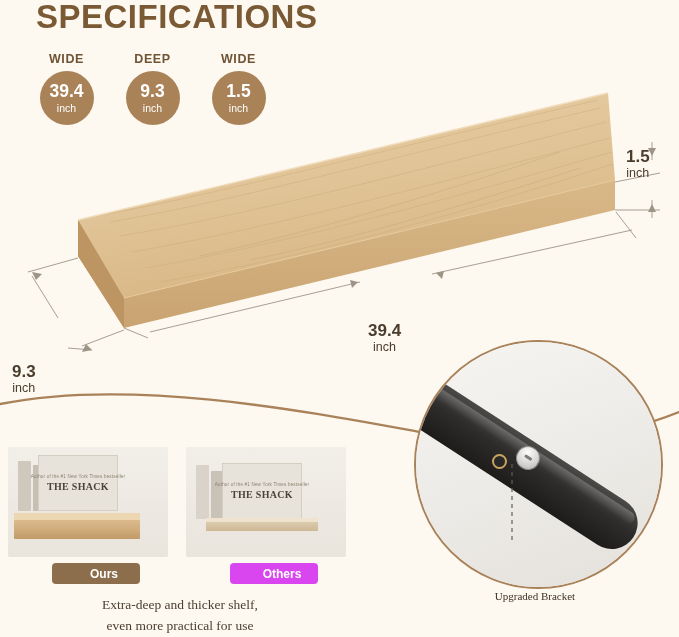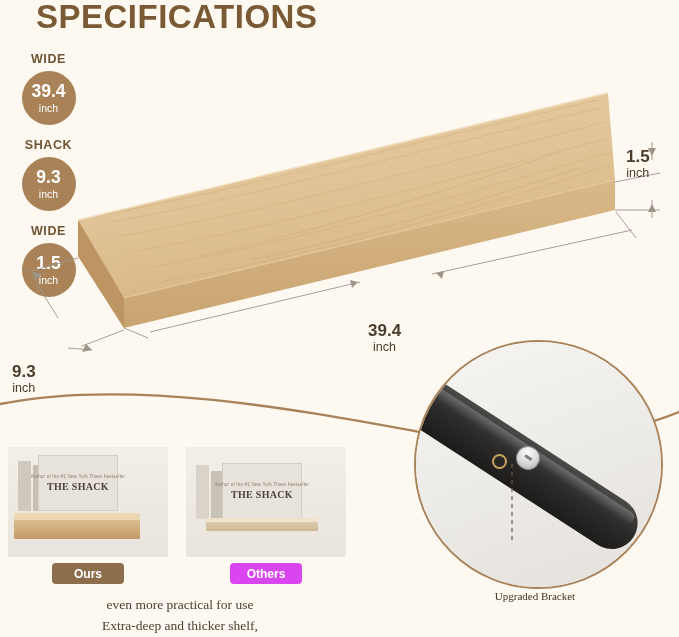--- a/index.html
+++ b/index.html
@@ -24,25 +24,24 @@
     font-size: 33px;
     font-weight: bold;
     letter-spacing: 0.5px;
     color: #7a5a34;
     font-family: "Liberation Sans", sans-serif;
   }
 
   
   .spec-group {
     position: absolute;
-    left: 16px;
+    left: 34px;
     top: 52px;
     display: flex;
-    gap: 13px;
-    flex-direction: column;
+    gap: 21px;
   }
   .spec-item {
     width: 65px;
     display: flex;
     flex-direction: column;
     align-items: center;
   }
   .spec-label {
     font-size: 12.5px;
     font-weight: bold;
@@ -211,20 +210,21 @@
     top: 116px;
     width: 72px;
     height: 21px;
     border-radius: 4px;
     color: #fff;
     font-size: 12px;
     font-weight: bold;
     display: flex;
     align-items: center;
     justify-content: center;
+    padding-left: 16px;
   }
   .tag.ours { left: 52px; background: #8c6d4c; }
   .tag.others { left: 230px; background: #d946ef; }
 
   .caption {
     position: absolute;
     top: 148px;
     left: 0;
     width: 360px;
     text-align: center;
@@ -322,21 +322,21 @@
 
   <div class="spec-item">
     <div class="spec-label">WIDE</div>
     <div class="spec-circle">
       <span class="spec-value">39.4</span>
       <span class="spec-unit">inch</span>
     </div>
   </div>
 
   <div class="spec-item">
-    <div class="spec-label">SHACK</div>
+    <div class="spec-label">DEEP</div>
     <div class="spec-circle">
       <span class="spec-value">9.3</span>
       <span class="spec-unit">inch</span>
     </div>
   </div>
 
   <div class="spec-item">
     <div class="spec-label">WIDE</div>
     <div class="spec-circle">
       <span class="spec-value">1.5</span>
@@ -465,22 +465,22 @@
       <div class="bt">Author of the #1 New York Times bestseller</div>
       <div class="bm">THE SHACK</div>
     </div>
     <div class="shelf-others"></div>
   </div>
 
   <div class="tag ours">Ours</div>
   <div class="tag others">Others</div>
 
   <div class="caption">
+    <div>Extra-deep and thicker shelf,</div>
     <div>even more practical for use</div>
-    <div>Extra-deep and thicker shelf,</div>
   </div>
 </div>
 
 <div class="zoom-circle">
   <div class="zoom-inner"></div>
   <div class="bracket"></div>
   <div class="screw-hole"></div>
   <div class="screw"></div>
   <svg width="245" height="245" viewBox="0 0 245 245" style="position:absolute;left:0;top:0;">
     <path d="M96,122 L96,200" fill="none" stroke="#6b5a45" stroke-width="1.2" stroke-dasharray="4,4"></path>

